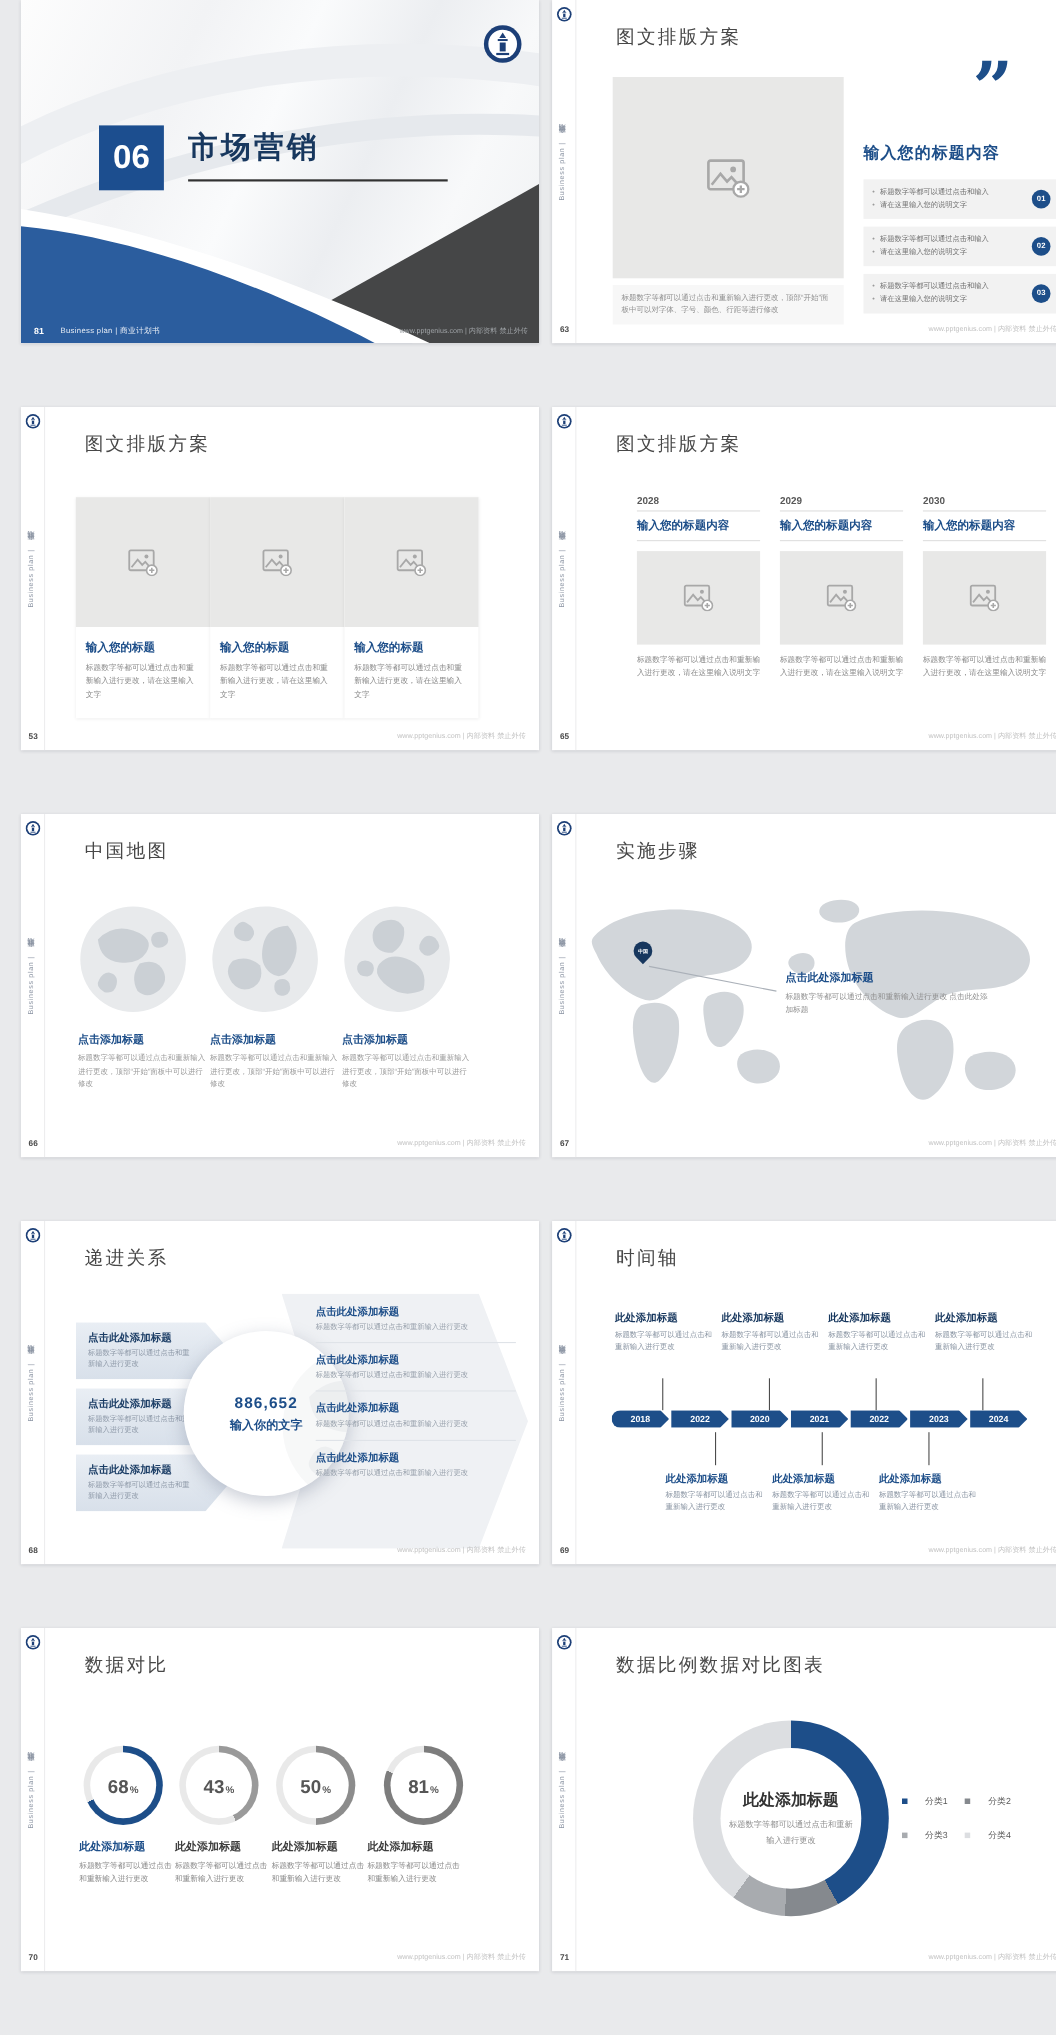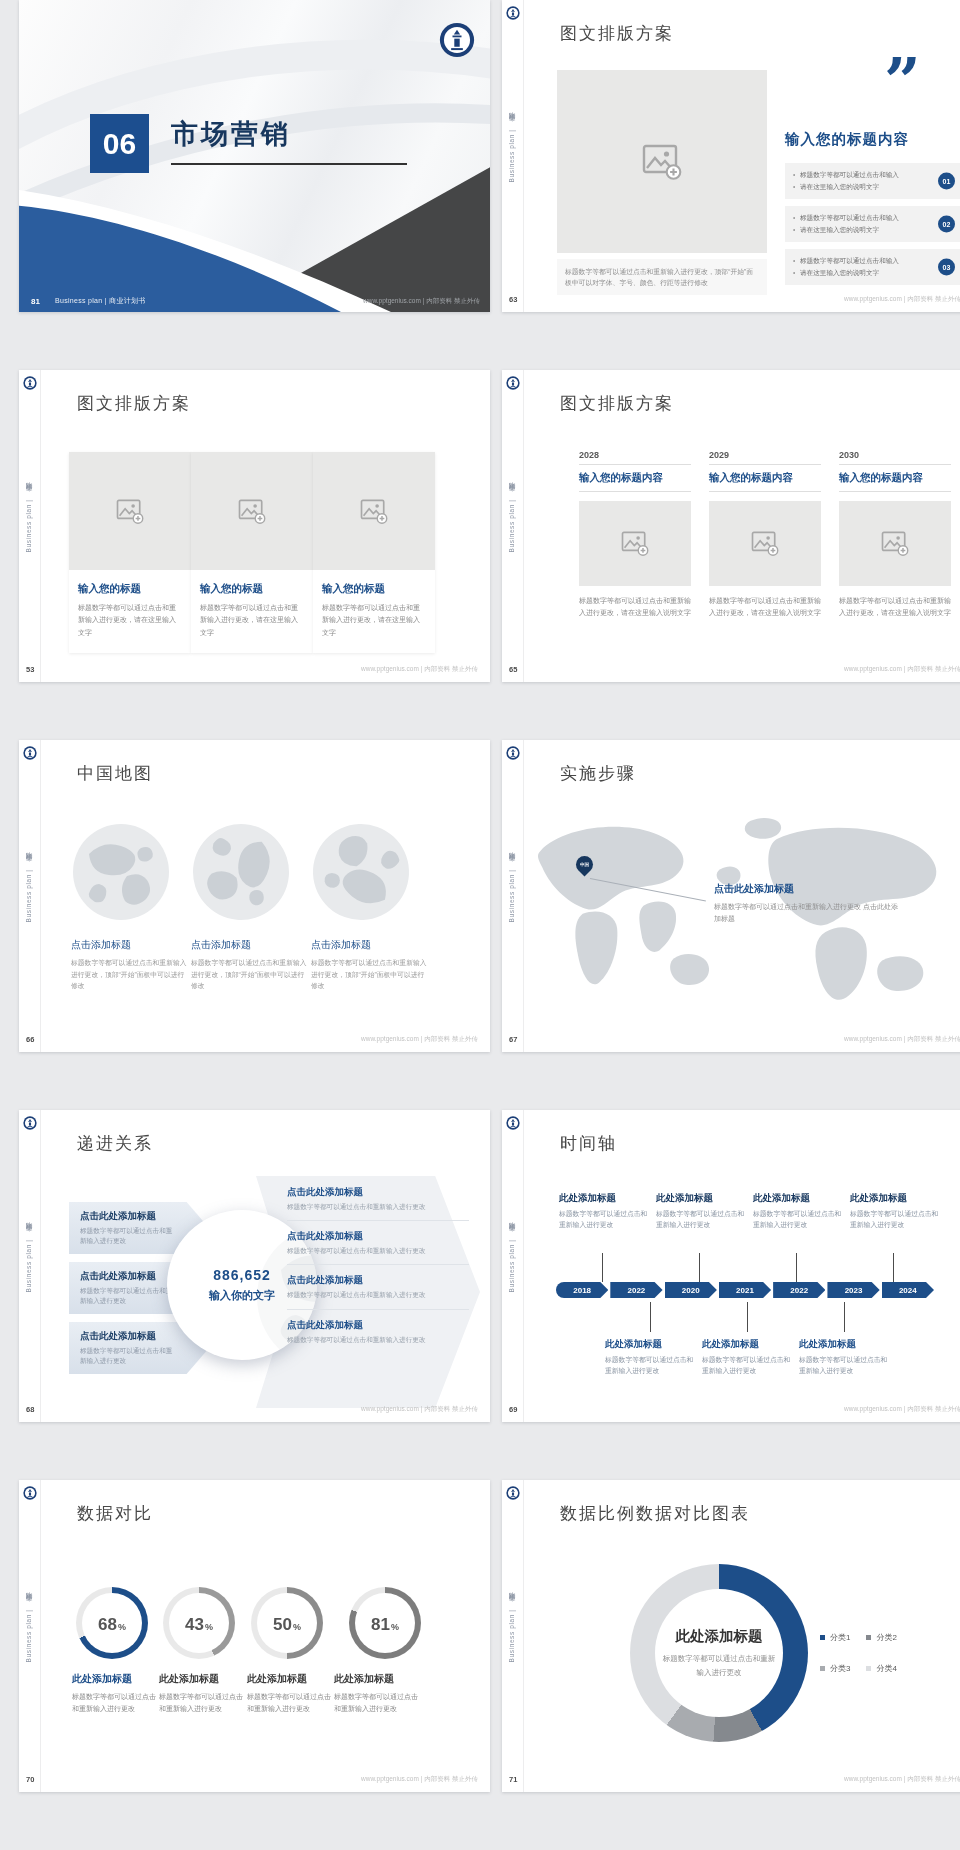--- a/index.html
+++ b/index.html
@@ -53,21 +53,21 @@
   .card-cap{font-size:7px;color:#8a8a8a;line-height:1.75}
   
   .ycol{position:absolute;top:80px;width:112px}
   .yr-label{font-size:9px;font-weight:bold;color:#595959;padding-bottom:4px;border-bottom:1px solid #dedede;margin-bottom:6px}
   .ycol-title{font-size:10.5px;font-weight:bold;color:#1d4e89;padding-bottom:6px;border-bottom:1px solid #dedede;margin-bottom:9px}
   .ycol .ph{width:100%;height:85px}
   .ycol-cap{margin-top:9px;font-size:7px;color:#8a8a8a;line-height:1.75}
   
   .globe{position:absolute;top:82px;width:100px;height:100px}
   .gblock{position:absolute;top:198px;width:116px}
-  .gtitle{font-size:10px;font-weight:normal;color:#1d4e89;margin-bottom:5px}
+  .gtitle{font-size:10px;font-weight:bold;color:#1d4e89;margin-bottom:5px}
   .gcap{font-size:6.8px;color:#9a9a9a;line-height:1.7}
   
   .wmap{position:absolute;left:20px;top:66px;width:435px;height:238px}
   .pin{position:absolute;left:74px;top:116px;width:17px;height:17px;background:#17375e;border-radius:50% 50% 50% 0;
        transform:rotate(-45deg);z-index:3;display:flex;align-items:center;justify-content:center}
   .pin span{transform:rotate(45deg);color:#fff;font-size:4.5px;font-weight:bold}
   .pin-line{position:absolute;left:88px;top:138px;width:118px;height:1px;background:#aab0b8;transform:rotate(11deg);transform-origin:left center;z-index:2}
   .wm-call{position:absolute;left:212px;top:142px;width:190px;z-index:3}
   .wm-title{font-size:10px;font-weight:bold;color:#1d4e89;margin-bottom:5px}
   .wm-cap{font-size:7px;color:#8f8f8f;line-height:1.7}
@@ -109,21 +109,21 @@
   .gt-t.blue{color:#1d4e89}
   .gt-c{font-size:7px;color:#8a8a8a;line-height:1.7}
   
   .pie{position:absolute;left:128px;top:84px;width:178px;height:178px;border-radius:50%}
   .pie-in{position:absolute;inset:25px;background:#fff;border-radius:50%;display:flex;flex-direction:column;
           align-items:center;justify-content:center;text-align:center}
   .pie-t{font-size:14.5px;font-weight:bold;color:#333}
   .pie-c{width:118px;font-size:7.5px;color:#8f8f8f;line-height:1.8;margin-top:6px}
   .legend{position:absolute;left:318px;top:152px;width:130px}
   .lrow{display:flex;gap:16px;margin-bottom:20px}
-  .lentry{display:flex;align-items:center;gap:5px;font-size:8px;color:#595959}
+  .lentry{display:flex;align-items:center;gap:16px;font-size:8px;color:#595959}
   .marker{width:5px;height:5px;display:inline-block}
 </style>
 </head>
 <body>
 
 <svg width="0" height="0" style="position:absolute">
   <defs>
     <symbol id="logo" viewBox="0 0 40 40">
       <circle cx="20" cy="20" r="19" fill="#1c3f77"></circle>
       <circle cx="20" cy="20" r="14.5" fill="#fff"></circle>

